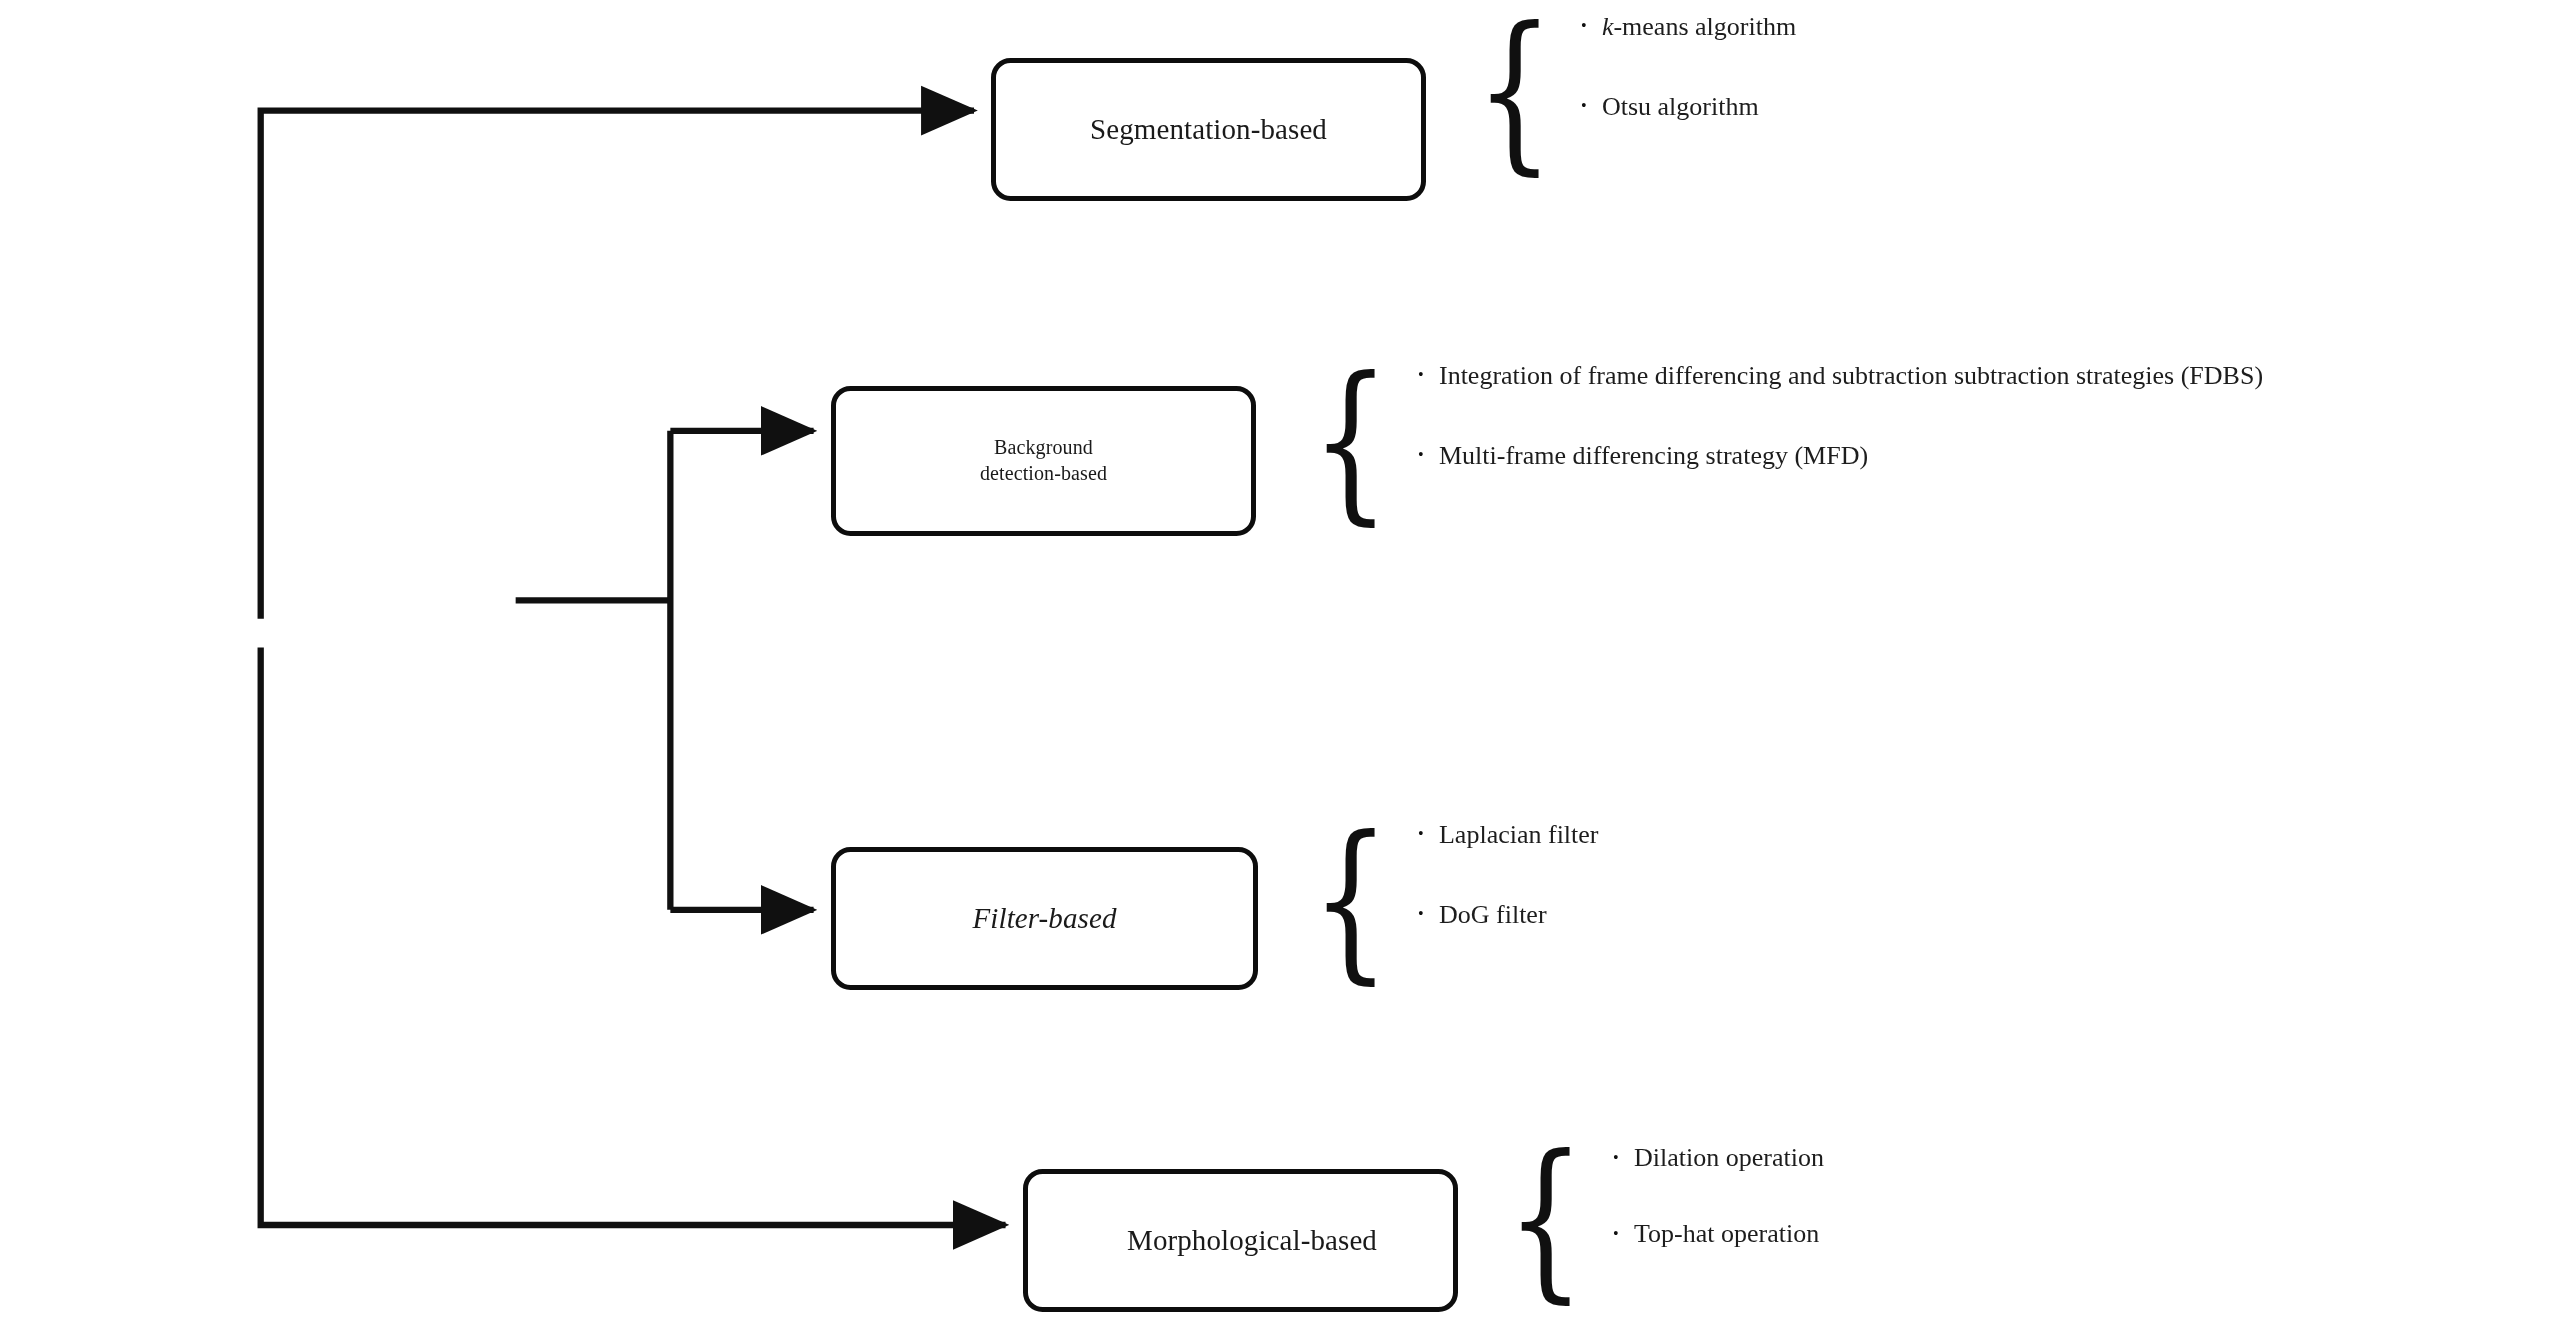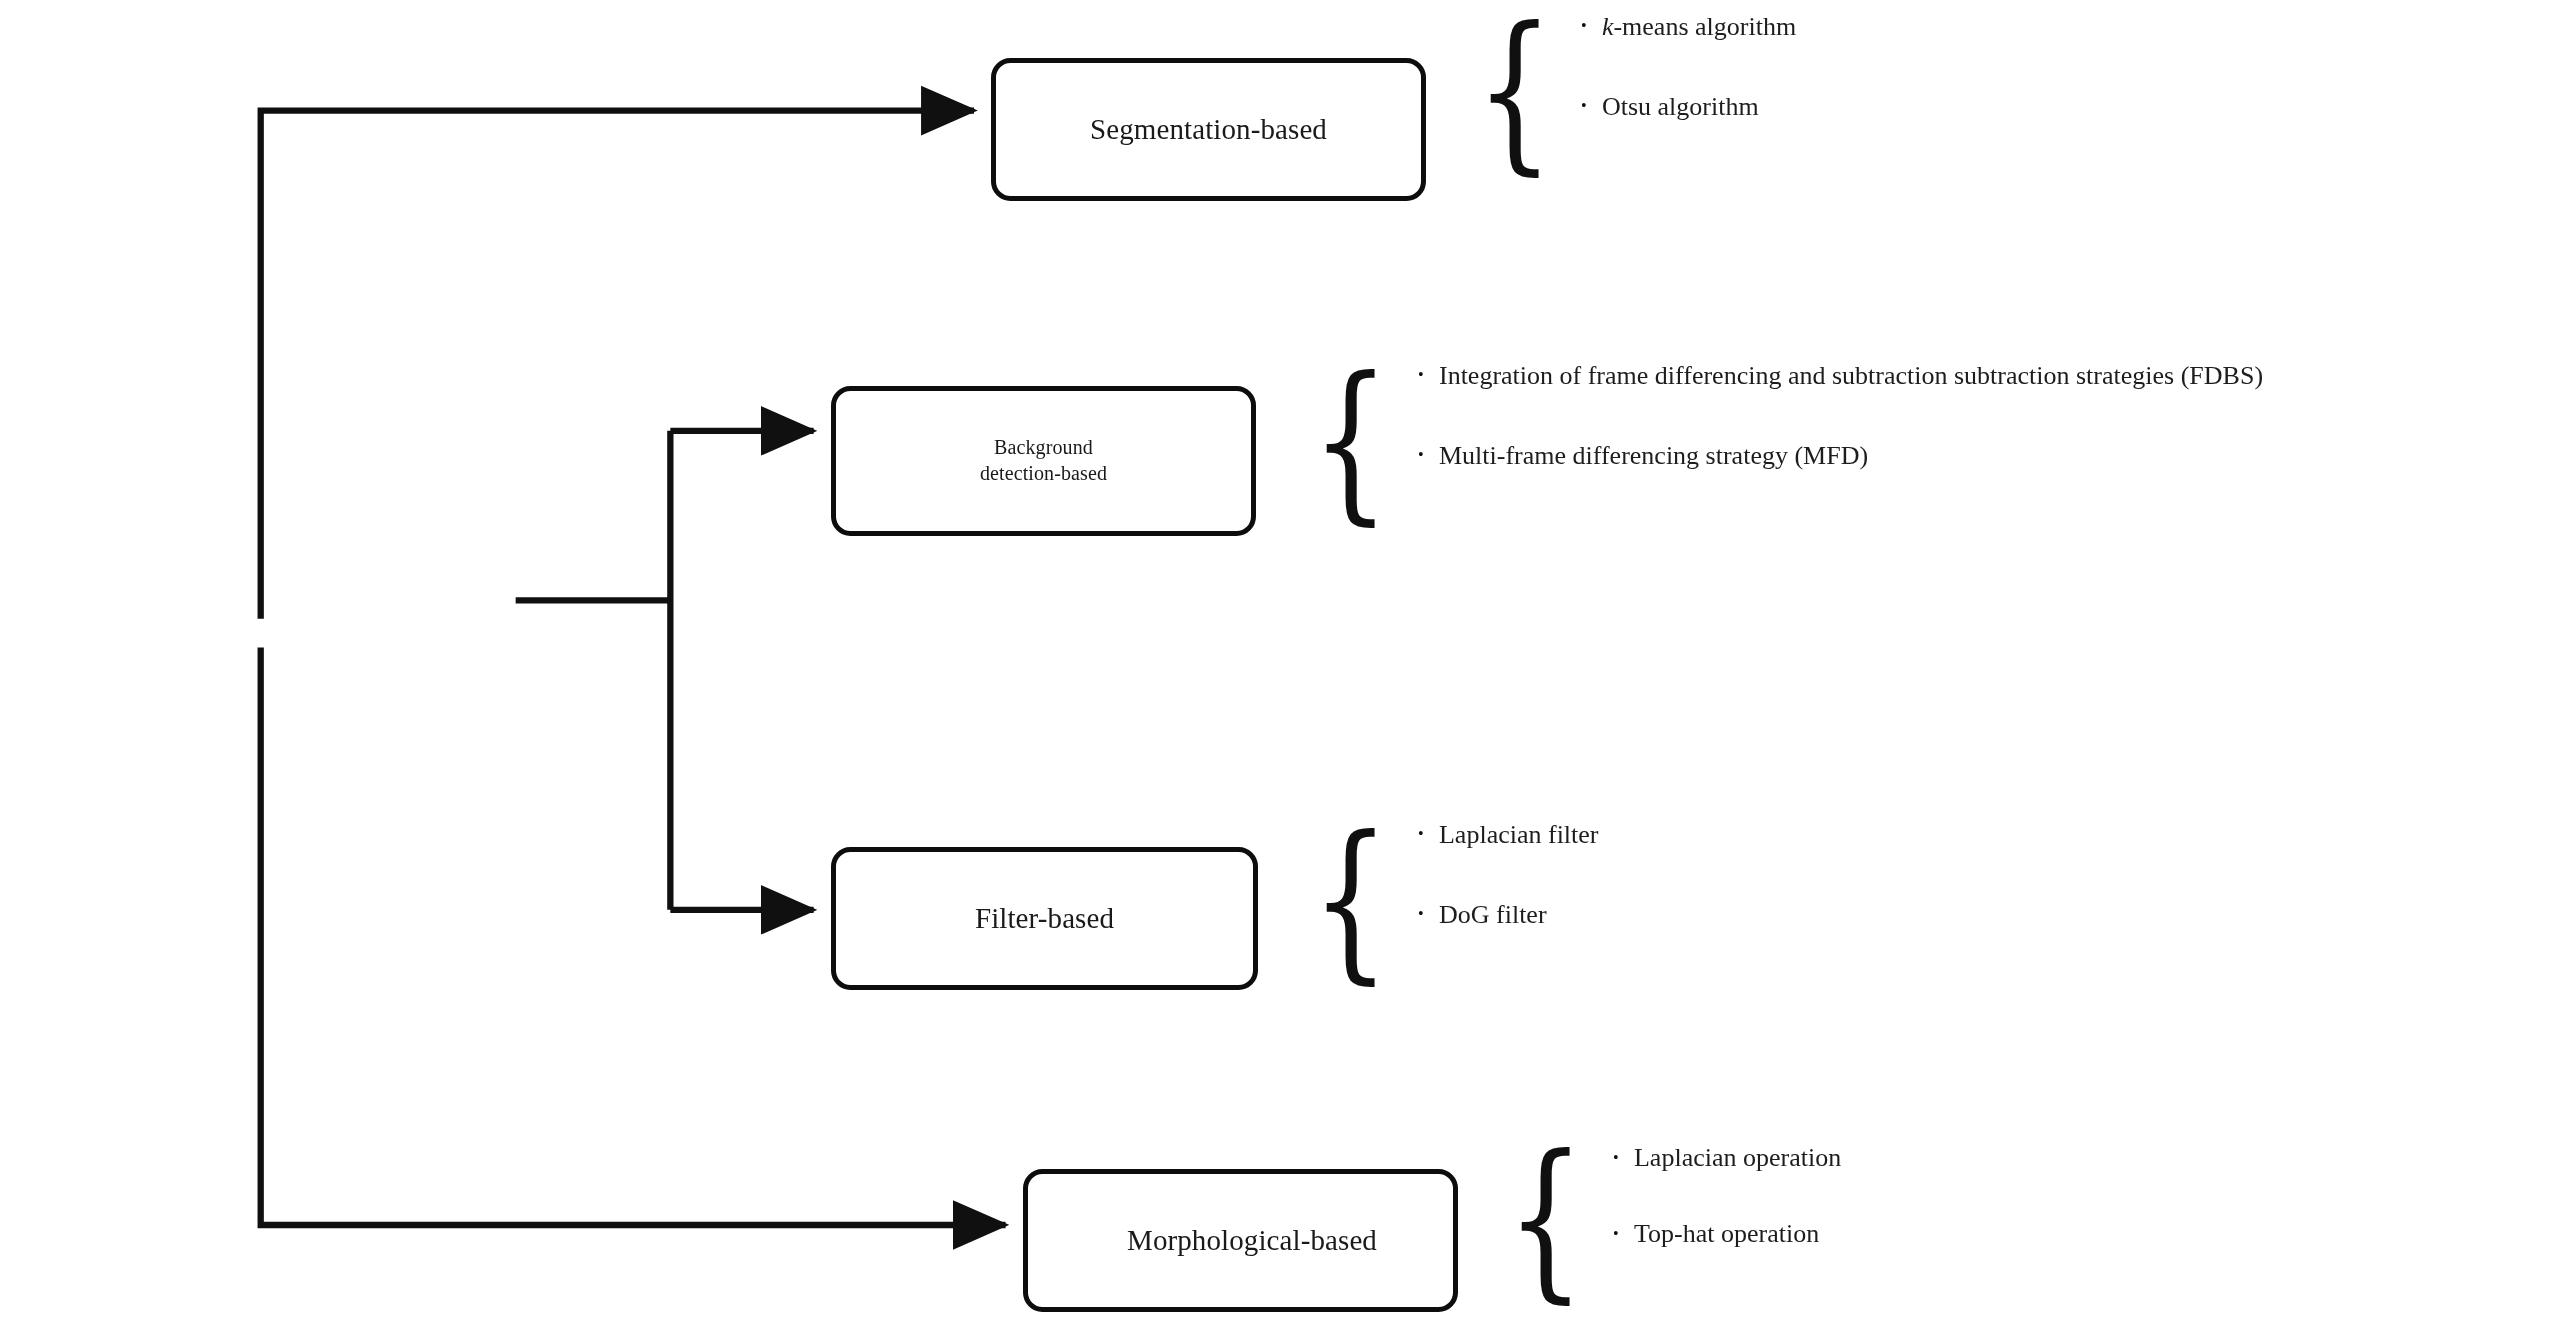--- a/index.html
+++ b/index.html
@@ -65,20 +65,21 @@
     width: 425px;
     height: 150px;
     font-size: 20px;
   }
   #node-filter {
     left: 831px;
     top: 831px;
     width: 427px;
     height: 143px;
     font-size: 29px;
+    font-style: italic;
   }
   #node-morphological {
     left: 1023px;
     top: 1153px;
     width: 435px;
     height: 143px;
     font-size: 29px;
     padding-left: 23px;
   }
   .brace-group {
@@ -225,21 +226,21 @@
         <span class="bullet-text"><span>DoG filter</span></span>
       </li>
     </ul>
   </div>
 
   <div class="brace-group" id="brace-morphological">
     <span class="brace-glyph">{</span>
     <ul class="bullet-list">
       <li class="bullet-item">
         <span class="bullet-dot">•</span>
-        <span class="bullet-text"><span>Laplacian operation</span></span>
+        <span class="bullet-text"><span>Dilation operation</span></span>
       </li>
       <li class="bullet-item">
         <span class="bullet-dot">•</span>
         <span class="bullet-text"><span>Top-hat operation</span></span>
       </li>
     </ul>
   </div>
 
 </div>
 

